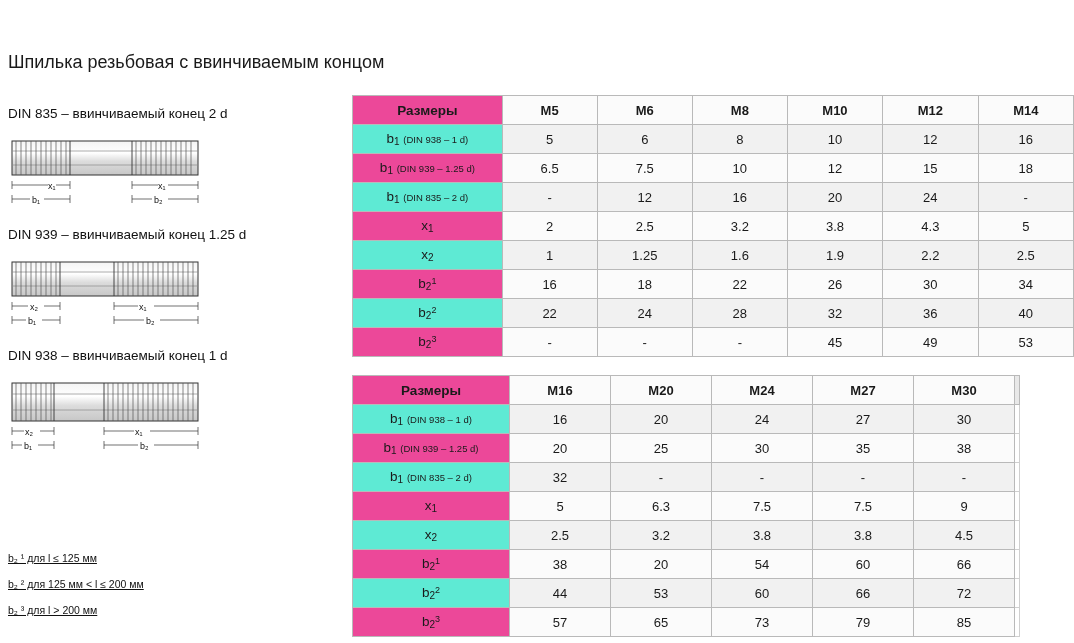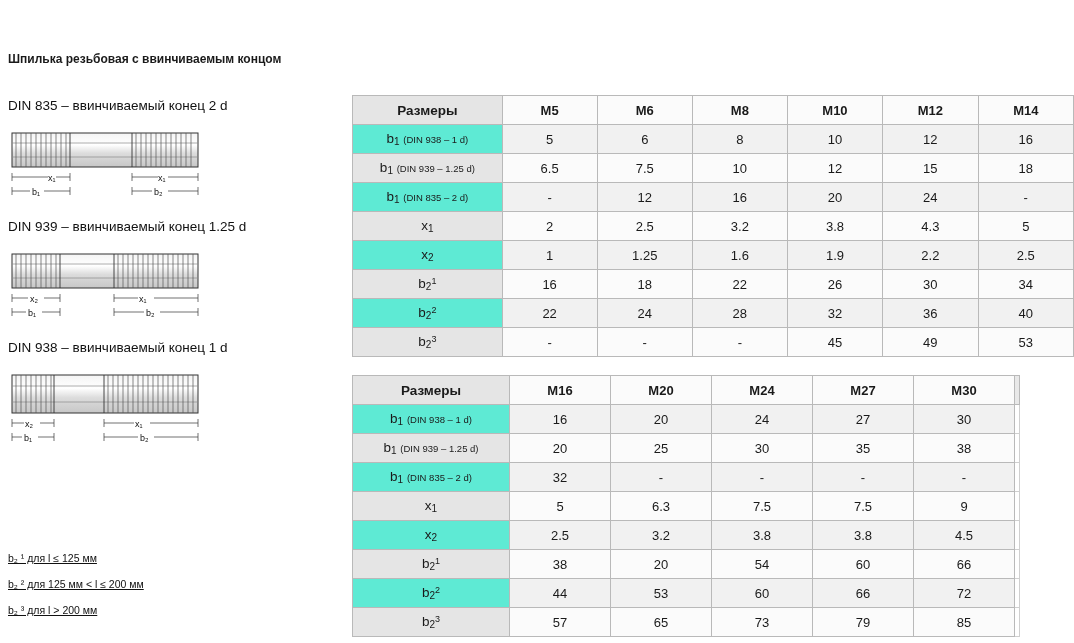--- a/index.html
+++ b/index.html
@@ -25,29 +25,29 @@
     left: 8px;
     top: 4px;
     font-size: 19px;
     font-weight: bold;
     letter-spacing: 0.2px;
   }
   .subtitle {
     position: absolute;
     left: 8px;
     top: 52px;
-    font-size: 12px;
-    font-weight: bold;
+    font-size: 18px;
+    font-weight: normal;
   }
 
   
   .left-col {
     position: absolute;
     left: 8px;
-    top: 98px;
+    top: 106px;
     width: 330px;
   }
   .fig-block {
     position: relative;
     margin-bottom: 6px;
   }
   .fig-caption {
     font-size: 13.5px;
     color: #111;
     margin-bottom: 8px;
@@ -89,21 +89,21 @@
     height: 28px;
     padding: 0 2px;
     font-weight: normal;
   }
   table.dim th {
     font-weight: bold;
     font-size: 13px;
     background: #e8e8e8;
   }
   table.dim .rowhead {
-    background: #e5e5e5;
+    background: #ec4899;
     font-size: 13.5px;
     width: 152px;
   }
   table.dim .datacell {
     width: 96px;
     background: #fbfbfb;
   }
   table.dim tr.alt .datacell { background: #f1f1f1; }
   table.dim tr.alt .rowhead { background: #5eead4; }
   table.dim td.empty { background: #ffffff; border: 1px solid #cfcfcf; }

